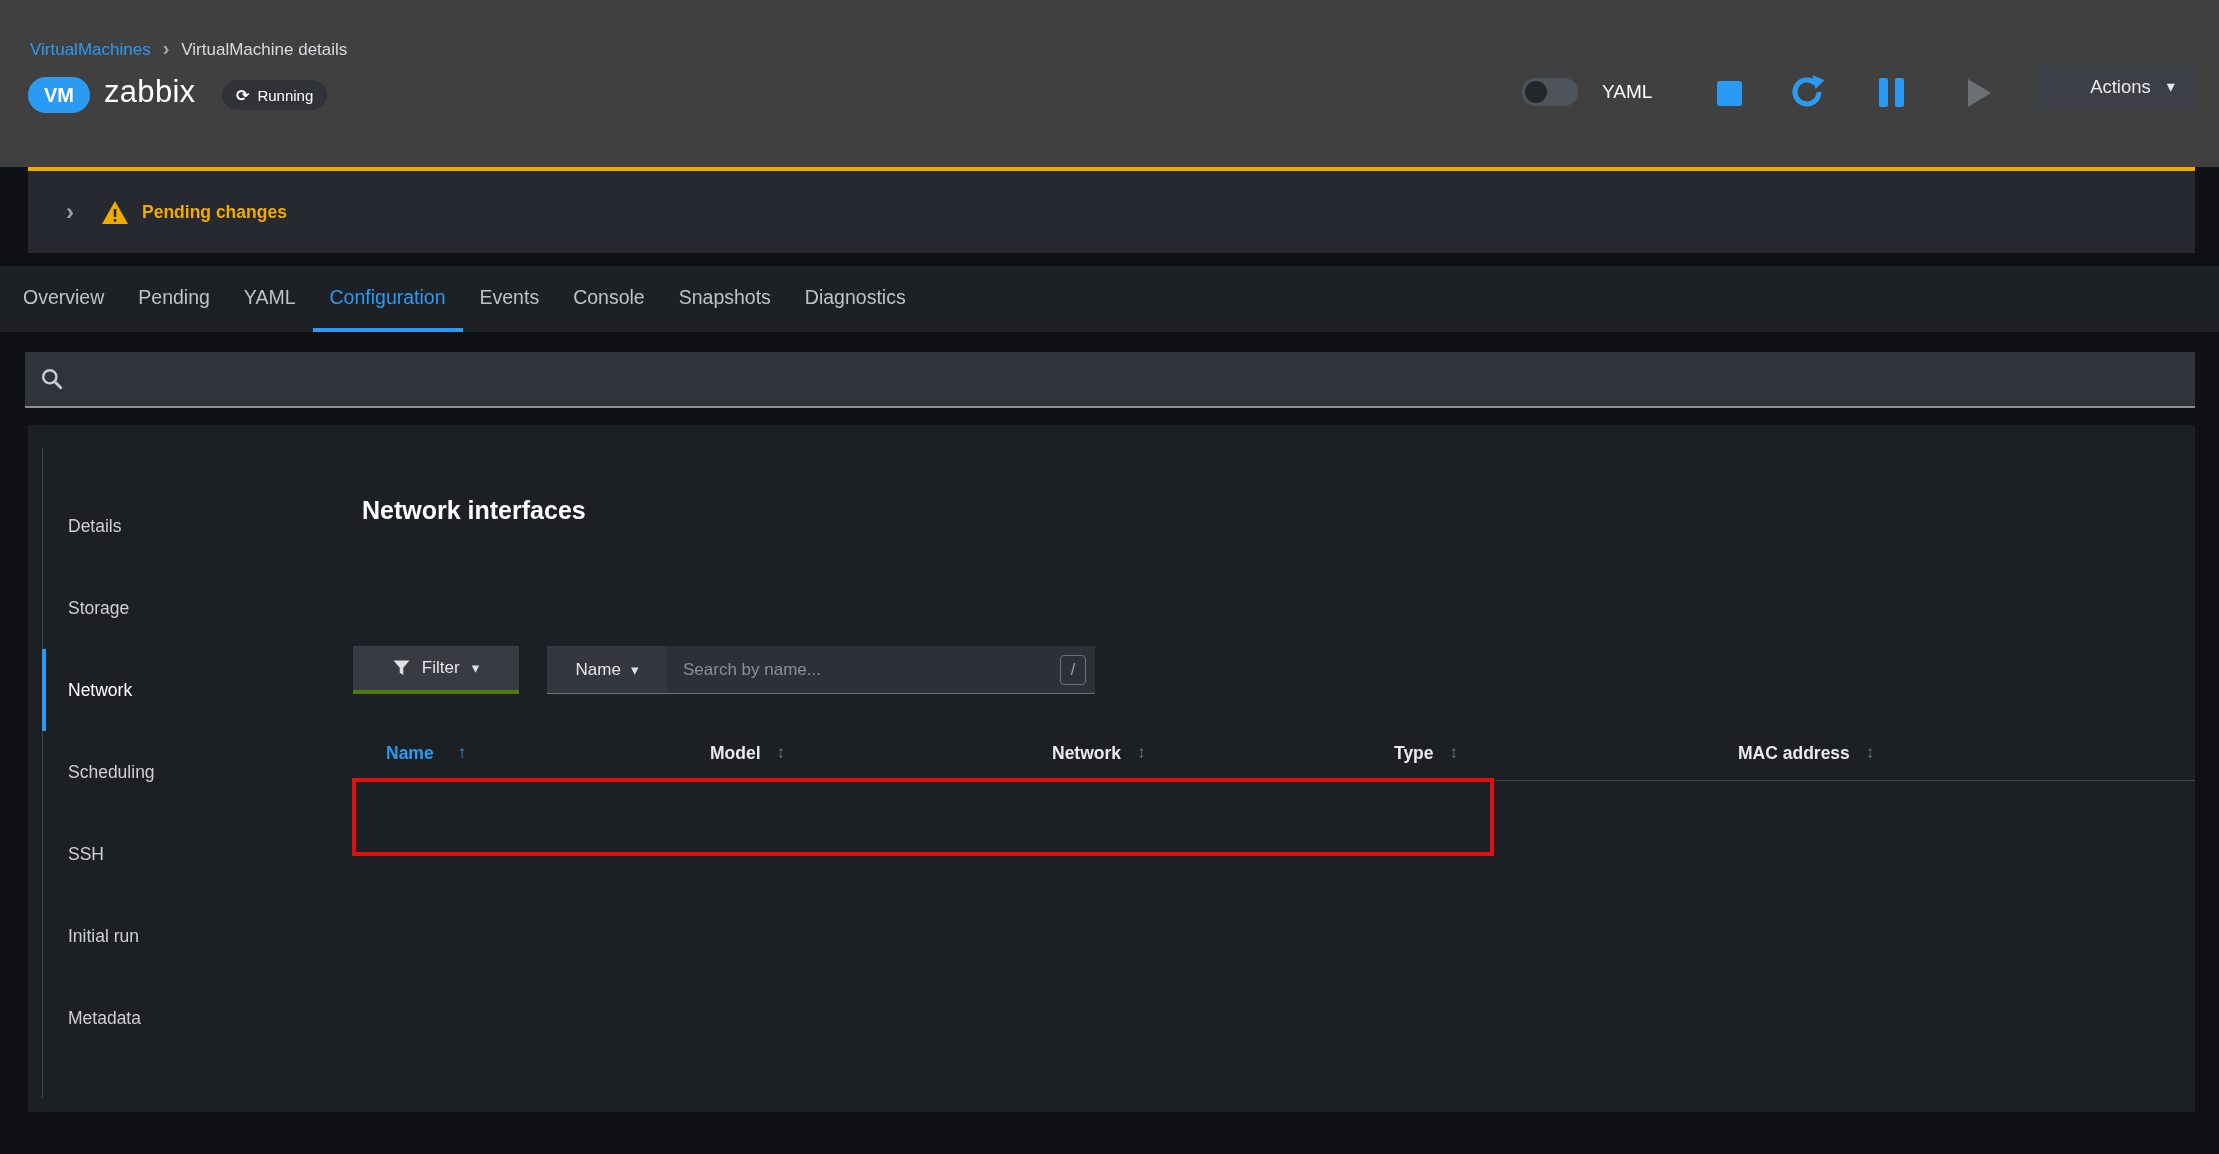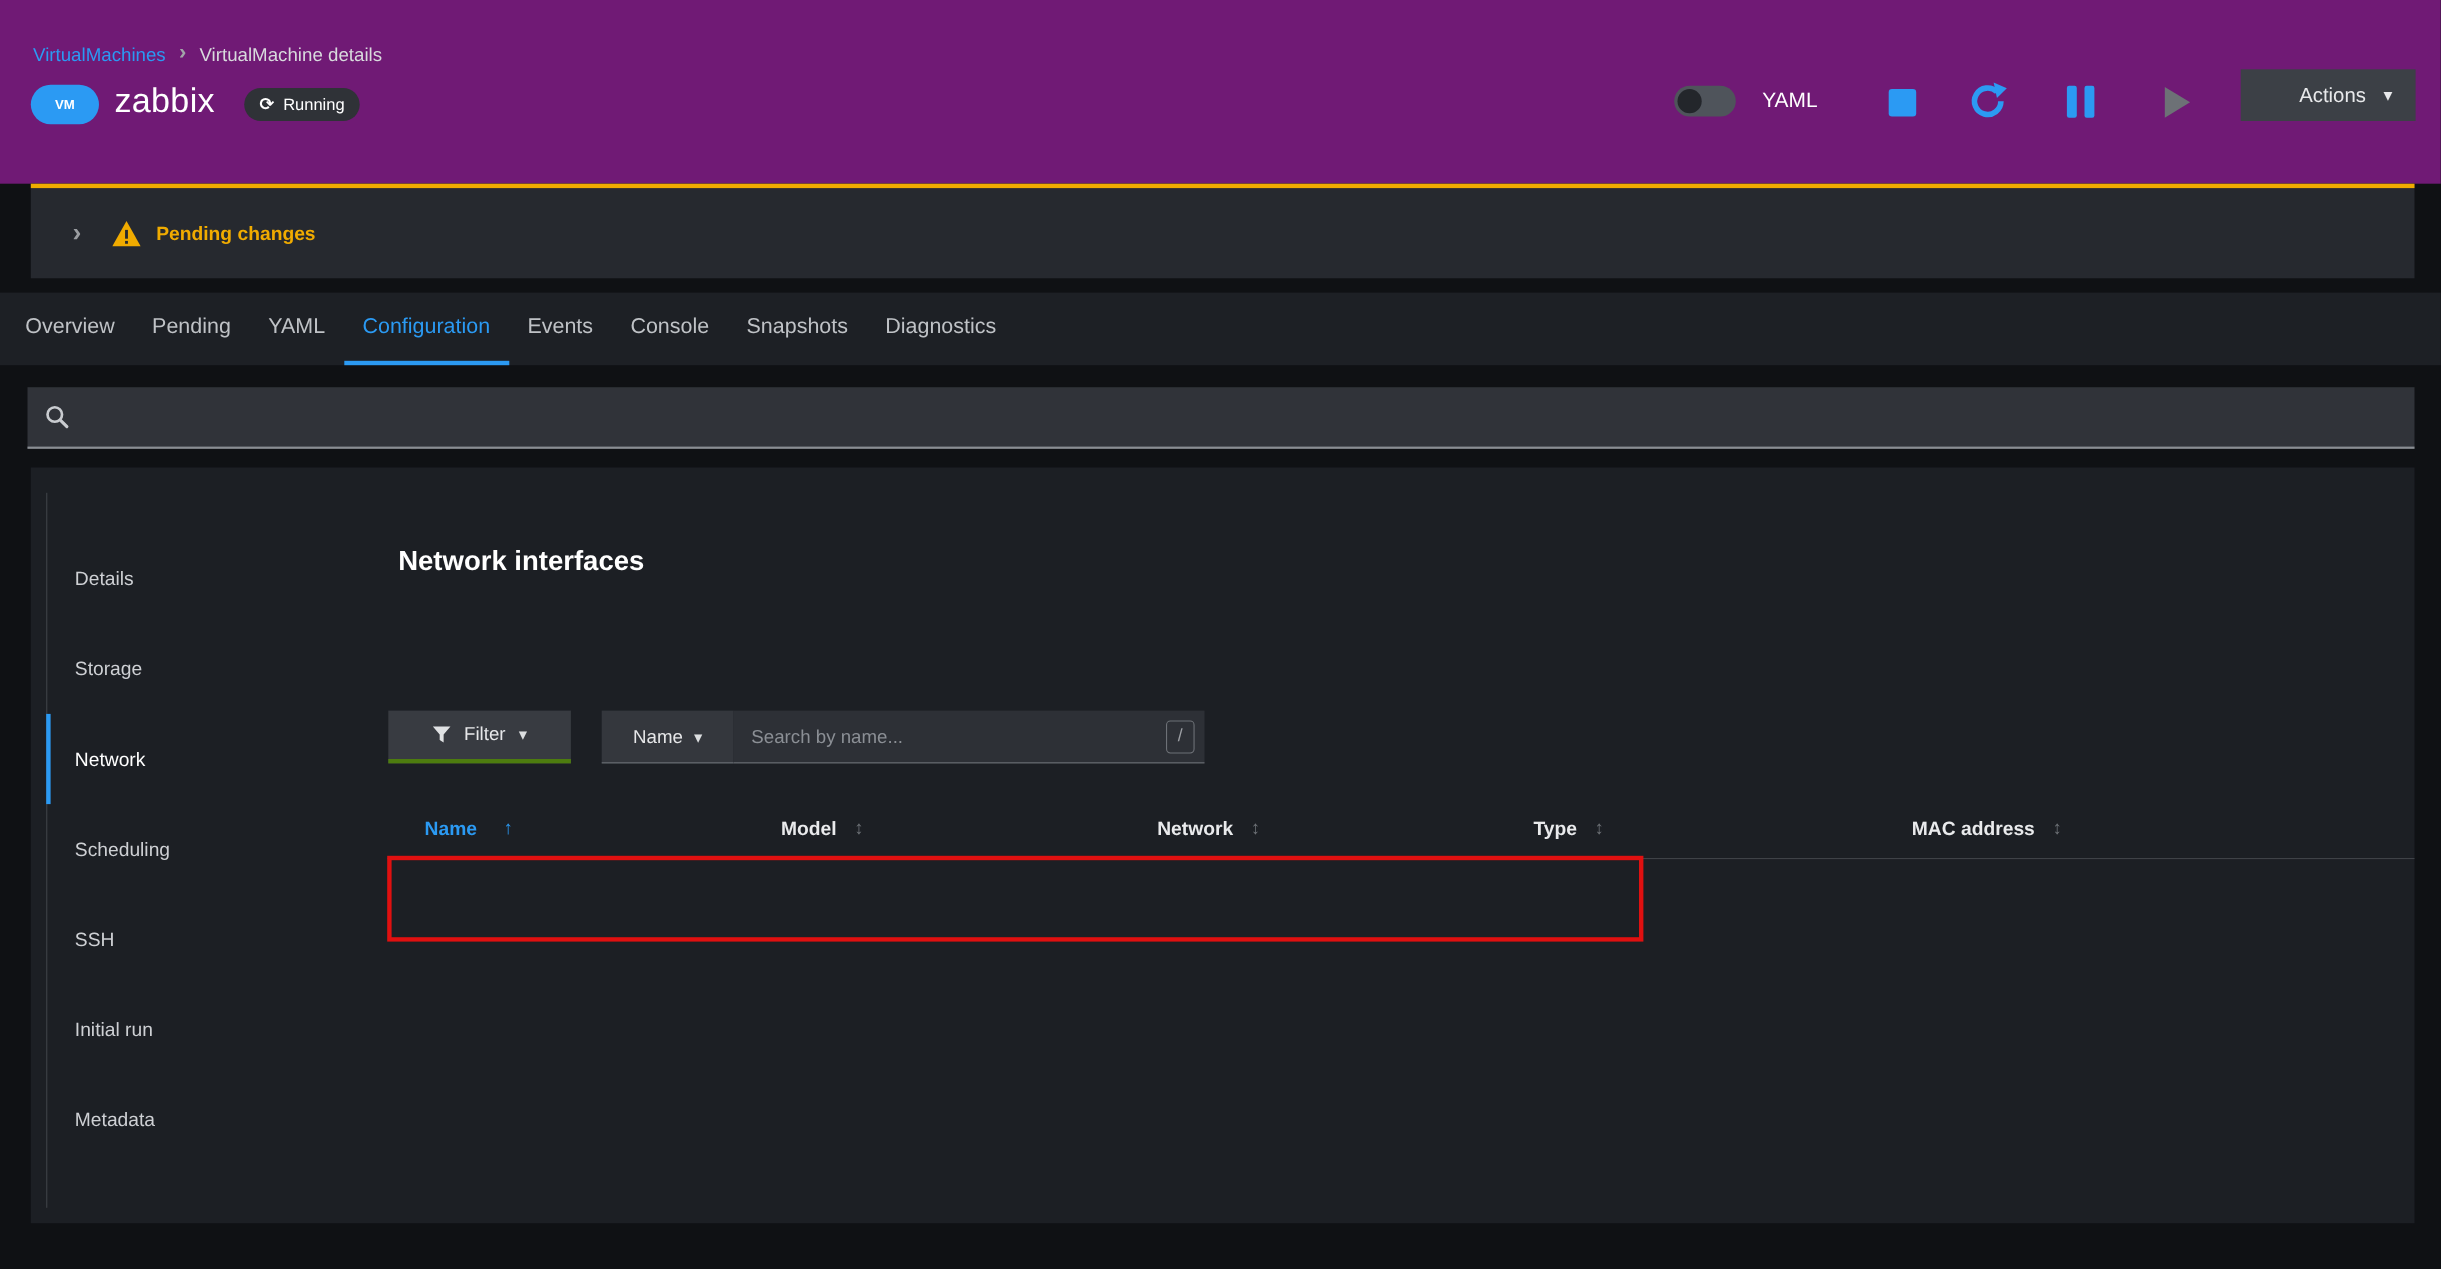--- a/index.html
+++ b/index.html
@@ -1,28 +1,28 @@
 <!DOCTYPE html>
 <html><head>
 <meta charset="utf-8">
 <style>
   * { margin:0; padding:0; box-sizing:border-box; }
   html,body { background:#0b0d10; }
   body { font-family:"Liberation Sans","DejaVu Sans",sans-serif; }
   #app { position:relative; width:2219px; height:1154px; background:#0f1114; overflow:hidden; }
 
   
-  .band-header { position:absolute; left:0; top:0; width:100%; height:167px; background:#701a75; }
+  .band-header { position:absolute; left:0; top:0; width:100%; height:167px; background:#404040; }
   .breadcrumb { position:absolute; left:30px; top:38px; display:flex; align-items:center; gap:12px; font-size:17px; }
   .breadcrumb .crumb-link { color:#2b9af3; cursor:pointer; }
   .breadcrumb .crumb-sep { color:#a2a5a9; font-size:20px; font-weight:bold; line-height:1; padding-bottom:3px; }
   .breadcrumb .crumb-current { color:#d8dadd; }
 
   .kind-badge { position:absolute; left:28px; top:77px; width:62px; height:36px; border-radius:18px;
-    background:#2b9af3; color:#fff; font-size:12px; font-weight:bold; display:flex; align-items:center; justify-content:center; }
+    background:#2b9af3; color:#fff; font-size:20px; font-weight:bold; display:flex; align-items:center; justify-content:center; }
   .vm-title { position:absolute; left:104px; top:74px; font-size:31px; font-weight:500; color:#fff; letter-spacing:.3px; }
   .status-pill { position:absolute; left:222px; top:80px; height:30px; padding:0 14px; border-radius:15px;
     background:#2f3237; color:#fff; font-size:15px; display:flex; align-items:center; gap:8px; }
   .status-pill .sync { font-size:16px; font-weight:bold; color:#fff; }
 
   .toggle { position:absolute; left:1522px; top:78px; width:56px; height:28px; border-radius:14px;
     background:#4f545b; border:none; cursor:pointer; }
   .toggle .knob { position:absolute; left:3px; top:3px; width:22px; height:22px; border-radius:50%; background:#23262b; }
   .yaml-label { position:absolute; left:1602px; top:81px; font-size:19px; color:#fff; }
 

